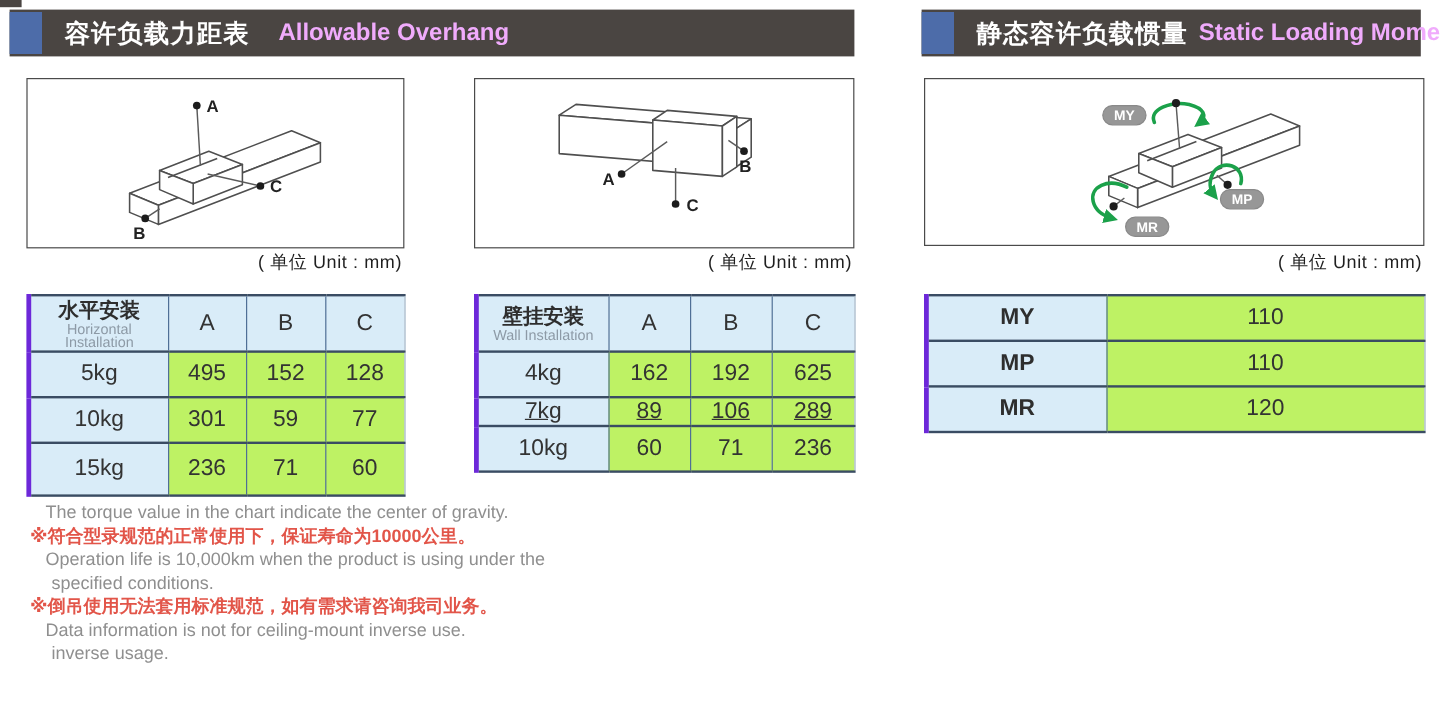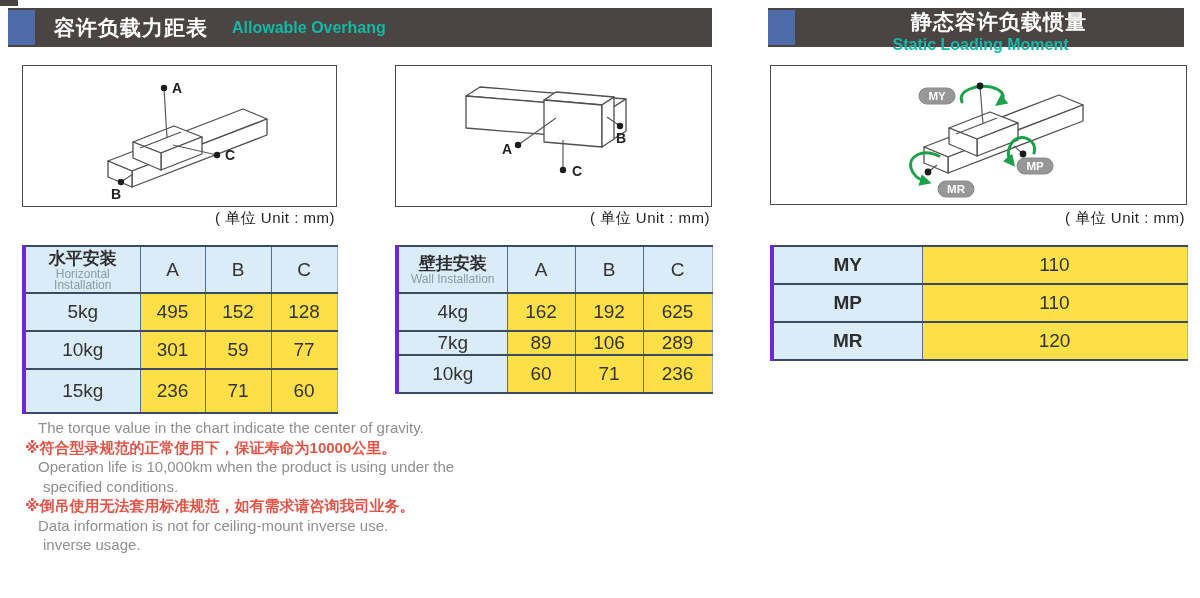--- a/index.html
+++ b/index.html
@@ -5,62 +5,62 @@
   html,body{margin:0;padding:0;background:#fff;}
   .page{
     position:relative;width:1200px;height:598px;background:#ffffff;overflow:hidden;
     font-family:"Liberation Sans","DejaVu Sans",sans-serif;color:#333;
   }
   .corner-mark{position:absolute;left:0;top:0;width:18px;height:6px;background:#4a4542;}
   
   .hbar{position:absolute;top:8px;height:39px;background:#4a4542;display:flex;align-items:center;}
   .hbar .bluesq{position:absolute;left:0;top:2px;width:27px;height:35px;background:#4d6ca9;}
   .hbar .cn{margin-left:46px;color:#ffffff;font-size:21px;font-weight:bold;letter-spacing:1px;white-space:nowrap;}
-  .hbar .en{margin-left:9px;color:#14b8a6;font-size:16px;font-weight:600;white-space:nowrap;}
+  .hbar .en{margin-left:9px;color:#f0abfc;font-size:20px;font-weight:600;white-space:nowrap;}
   
   .diagram-box{position:absolute;background:#fff;border:1.4px solid #4a4a4a;}
   .diagram-box svg{display:block;width:100%;height:100%;}
   svg text{font-family:"Liberation Sans","DejaVu Sans",sans-serif;}
   .unit-label{position:absolute;font-size:15px;color:#1f1f1f;text-align:right;letter-spacing:0.5px;}
   
   table.spec{position:absolute;border-collapse:collapse;table-layout:fixed;background:#fff;}
   table.spec td{
     border-top:2px solid #3a4c63;border-bottom:2px solid #3a4c63;
     border-left:1.2px solid #4f6f96;border-right:1.2px solid #4f6f96;
     text-align:center;vertical-align:middle;padding:0;
   }
   table.spec td:first-child{border-left:4px solid #6d28d9;}
   table.spec td:last-child{border-right:1px solid #9fb4c6;}
   td.hd{background:#d9ecf8;}
   .th-cn{font-size:17px;font-weight:bold;color:#2e2e2e;line-height:19px;}
   .th-en{font-size:12px;color:#8d9aa6;line-height:11px;margin-top:1px;}
   .col-letter{font-size:19px;color:#333;}
   .row-label{font-size:19px;color:#333;}
-  .num{font-size:19px;color:#333;background:#fde047;}
+  .num{font-size:19px;color:#333;background:#bef264;}
   .m-label{font-size:19px;font-weight:bold;color:#2e2e2e;}
   
   .footnotes{position:absolute;left:25px;top:418px;width:470px;}
   .fn-cn{font-size:15px;line-height:19.5px;font-weight:bold;color:#e25549;}
   .fn-en{font-size:15px;line-height:19.5px;color:#8f8f8f;padding-left:13px;}
   .fn-en2{padding-left:18px;}
 </style>
 </head>
 <body>
 
 <div class="page">
 
   <div class="corner-mark"></div>
 
   <div class="hbar" style="left:8px;width:704px;gap:15px;">
     <div class="bluesq"></div>
     <span class="cn">容许负载力距表</span>
     <span class="en">Allowable Overhang</span>
   </div>
 
-  <div class="hbar" style="left:768px;width:416px;flex-direction:column;">
+  <div class="hbar" style="left:768px;width:416px;">
     <div class="bluesq"></div>
     <span class="cn">静态容许负载惯量</span>
     <span class="en">Static Loading Moment</span>
   </div>
 
   <div class="diagram-box" style="left:22px;top:65px;width:313px;height:140px;">
     <svg viewBox="0 0 313 140">
       <g stroke="#4f4f4f" stroke-width="1.3" fill="#ffffff" stroke-linejoin="round">
         <polygon points="85,95 220,43 244,53 109,105"></polygon>
         <polygon points="109,105 244,53 244,69 109,121"></polygon>
@@ -215,21 +215,21 @@
       <td class="hd col-letter">A</td>
       <td class="hd col-letter">B</td>
       <td class="hd col-letter">C</td>
     </tr>
     <tr style="height:38px;">
       <td class="hd row-label">4kg</td>
       <td class="num">162</td>
       <td class="num">192</td>
       <td class="num">625</td>
     </tr>
-    <tr style="height:23px;">
+    <tr style="height:23px;text-decoration:underline;">
       <td class="hd row-label">7kg</td>
       <td class="num">89</td>
       <td class="num">106</td>
       <td class="num">289</td>
     </tr>
     <tr style="height:38px;">
       <td class="hd row-label">10kg</td>
       <td class="num">60</td>
       <td class="num">71</td>
       <td class="num">236</td>

